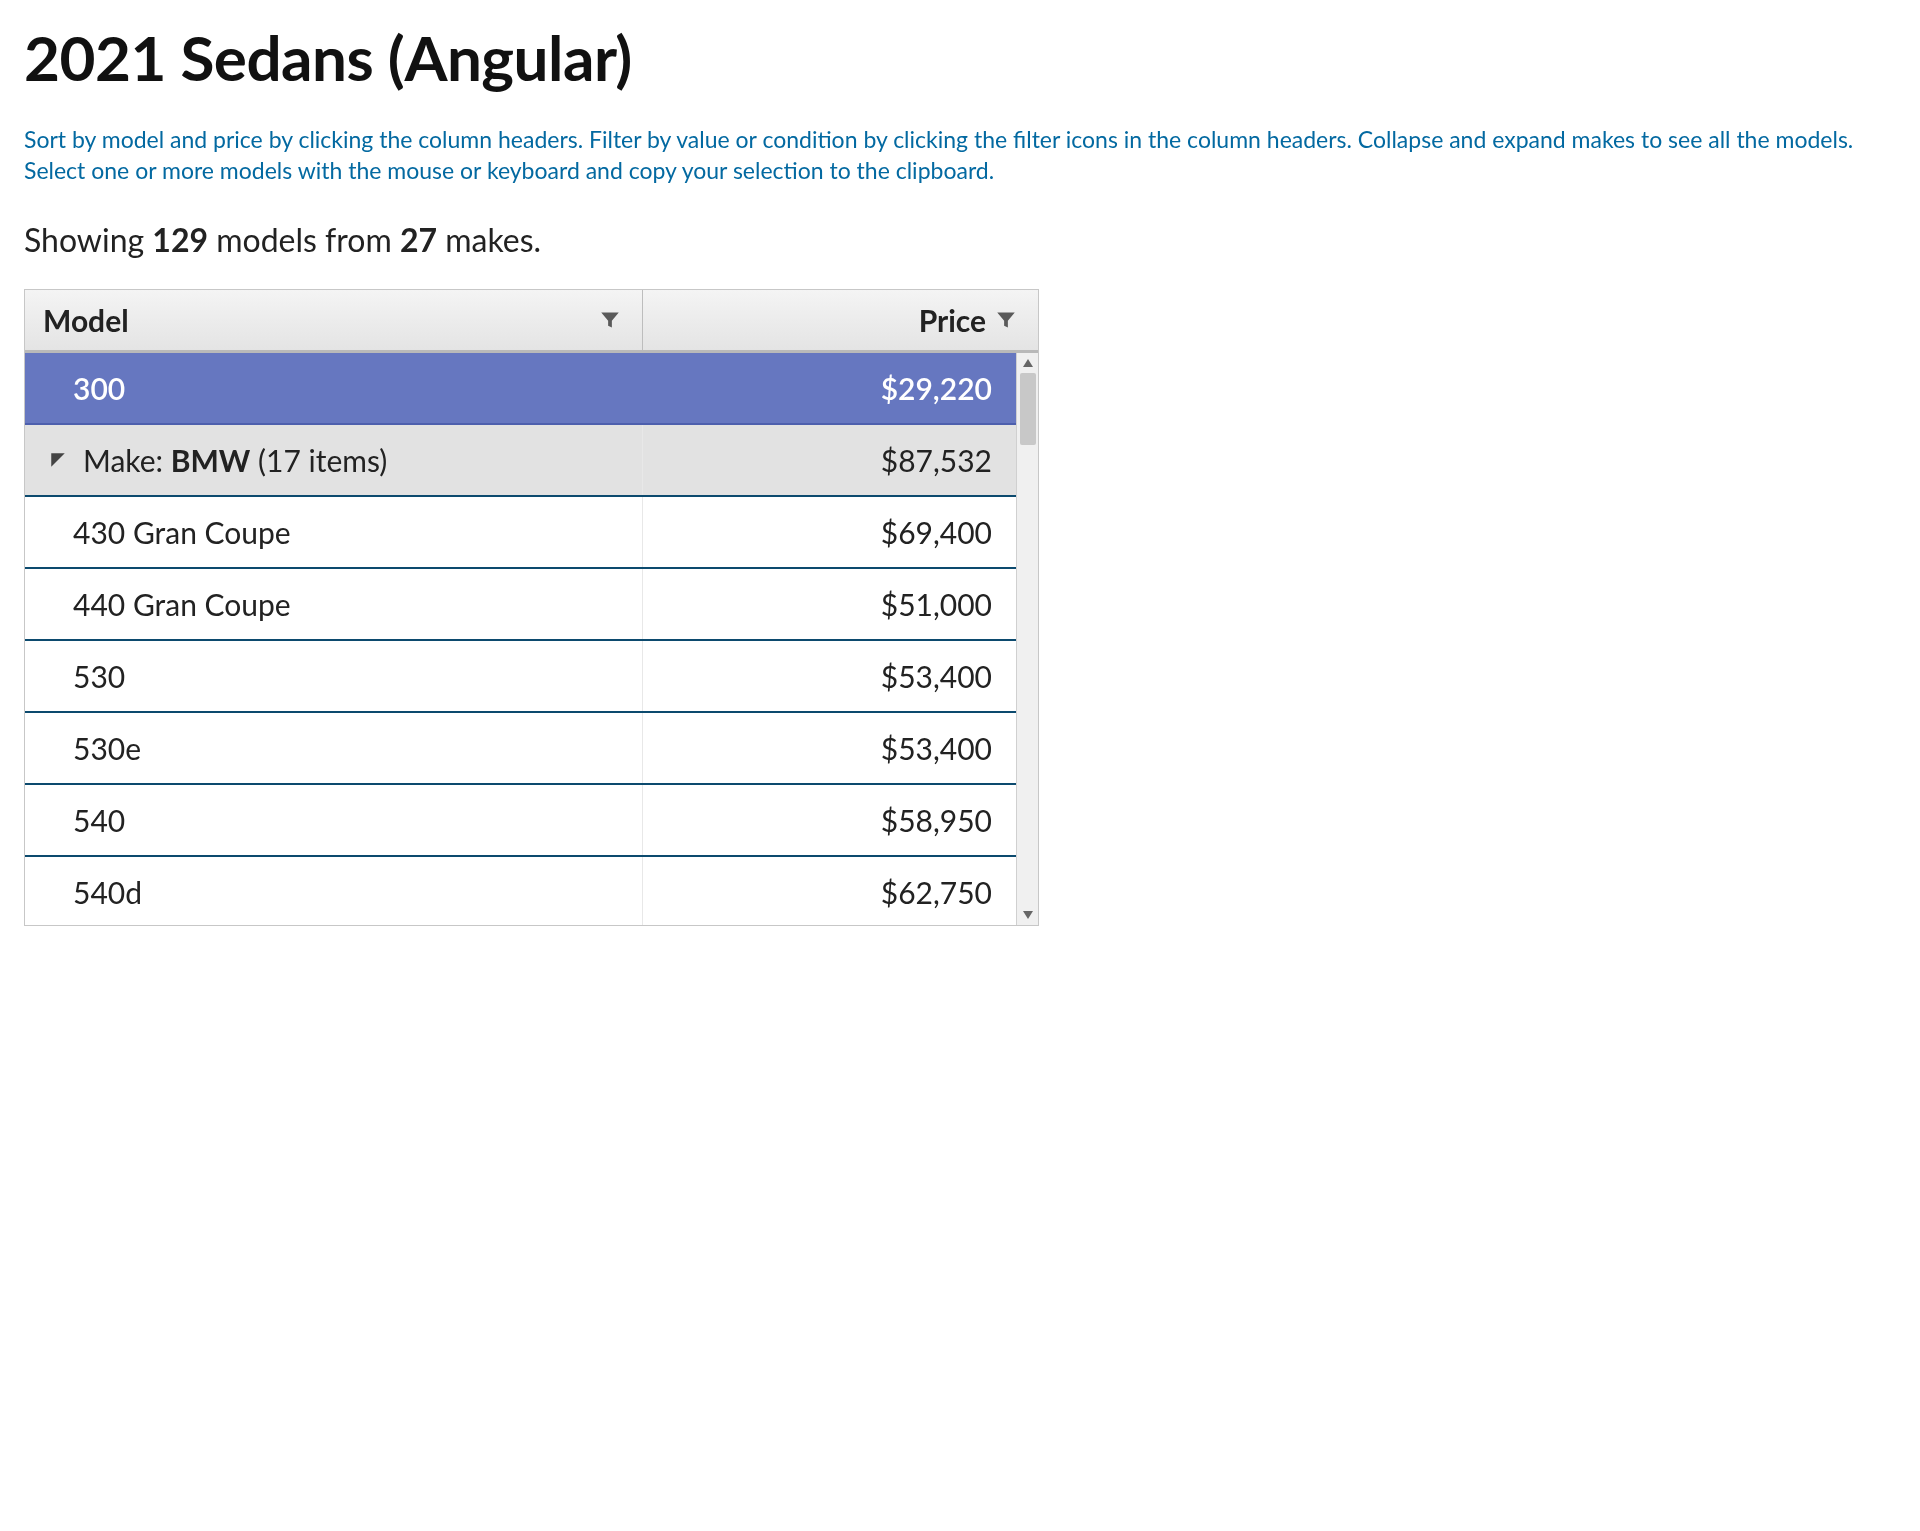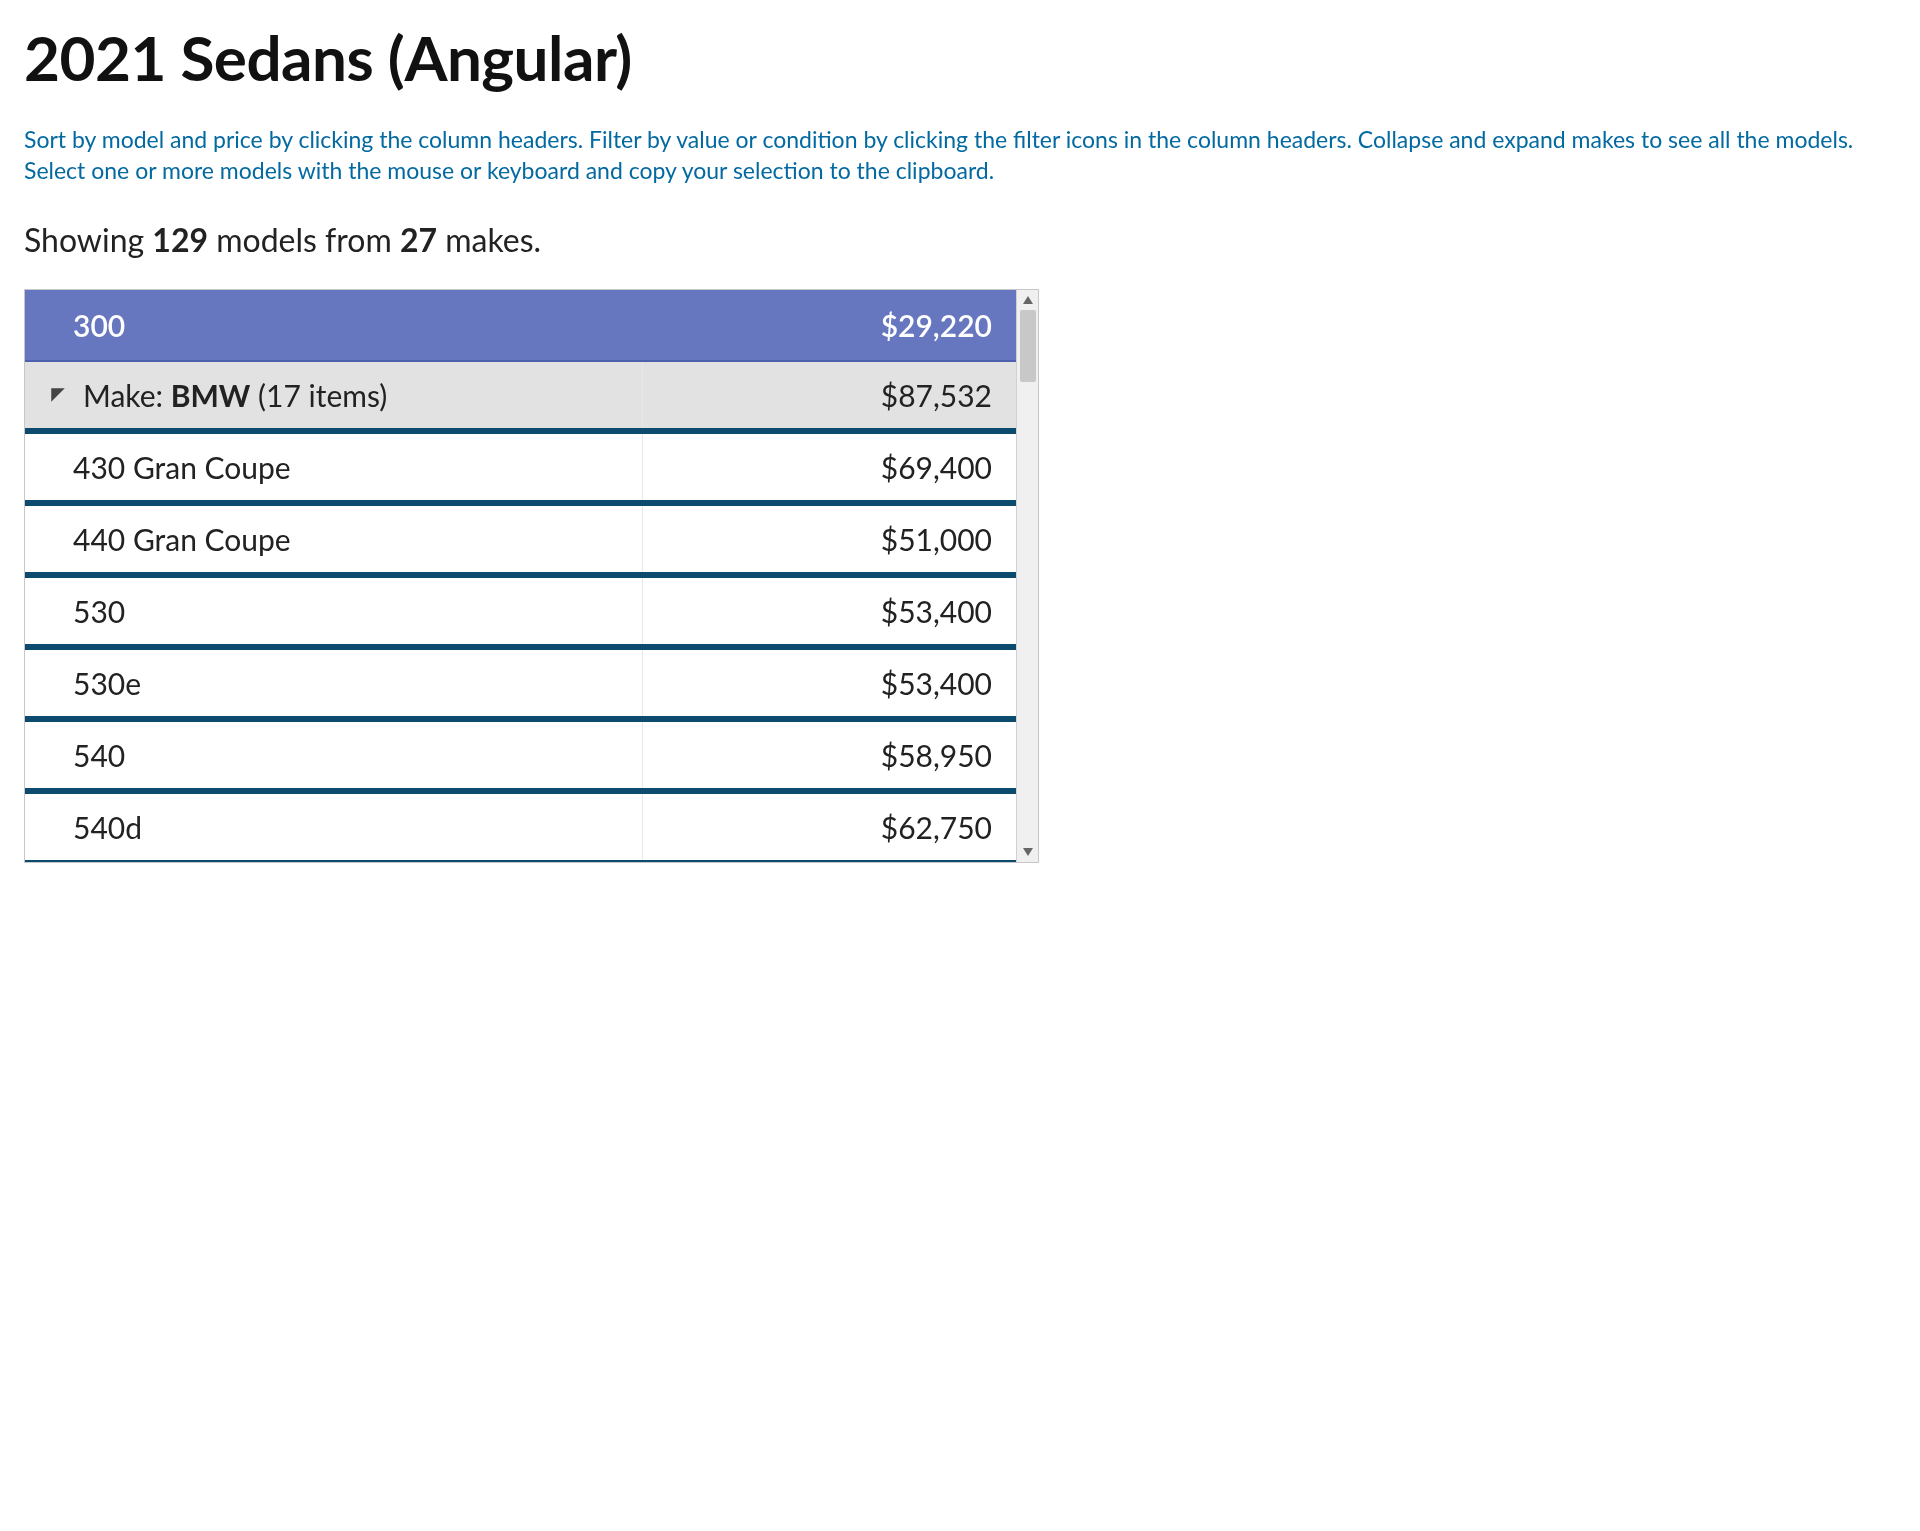--- a/index.html
+++ b/index.html
@@ -114,21 +114,21 @@
     width: 16px;
     height: 72px;
     background: #c8c8c8;
     border-radius: 2px;
   }
 
   .row {
     display: flex;
     height: 72px;
     align-items: center;
-    border-bottom: 6px solid #0c4a6e;
+    border-bottom: 2px solid #0c4a6e;
     font-size: 30px;
   }
   .row .cell-model {
     flex: 0 0 618px;
     padding-left: 48px;
     border-right: 1px solid #e8e8e8;
     height: 100%;
     display: flex;
     align-items: center;
   }
@@ -180,20 +180,38 @@
 <h1>2021 Sedans (Angular)</h1>
 
 <p class="description">Sort by model and price by clicking the column headers. Filter by value or condition by clicking the filter icons in the column headers. Collapse and expand makes to see all the models. Select one or more models with the mouse or keyboard and copy your selection to the clipboard.</p>
 
 <p class="summary">
   <span>Showing </span><b>129</b><span> models from </span><b>27</b><span> makes.</span>
 </p>
 
 <div class="grid">
 
+  <div class="grid-header">
+    <div class="col col-model">
+      <span>Model</span>
+      <span class="filter-icon">
+        <svg width="20" height="20" viewBox="0 0 16 16">
+            <path fill="currentColor" d="M1 2h14l-5.5 6.5V14l-3-1.5V8.5L1 2z"></path>
+          </svg>
+      </span>
+    </div>
+    <div class="col col-price">
+      <span class="price-label">Price</span>
+      <span class="filter-icon">
+        <svg width="20" height="20" viewBox="0 0 16 16">
+            <path fill="currentColor" d="M1 2h14l-5.5 6.5V14l-3-1.5V8.5L1 2z"></path>
+          </svg>
+      </span>
+    </div>
+  </div>
 
   <div class="grid-body-wrap">
     <div class="grid-body">
 
       <div class="row selected">
         <div class="cell-model">300</div>
         <div class="cell-price">$29,220</div>
       </div>
 
       <div class="row group">

